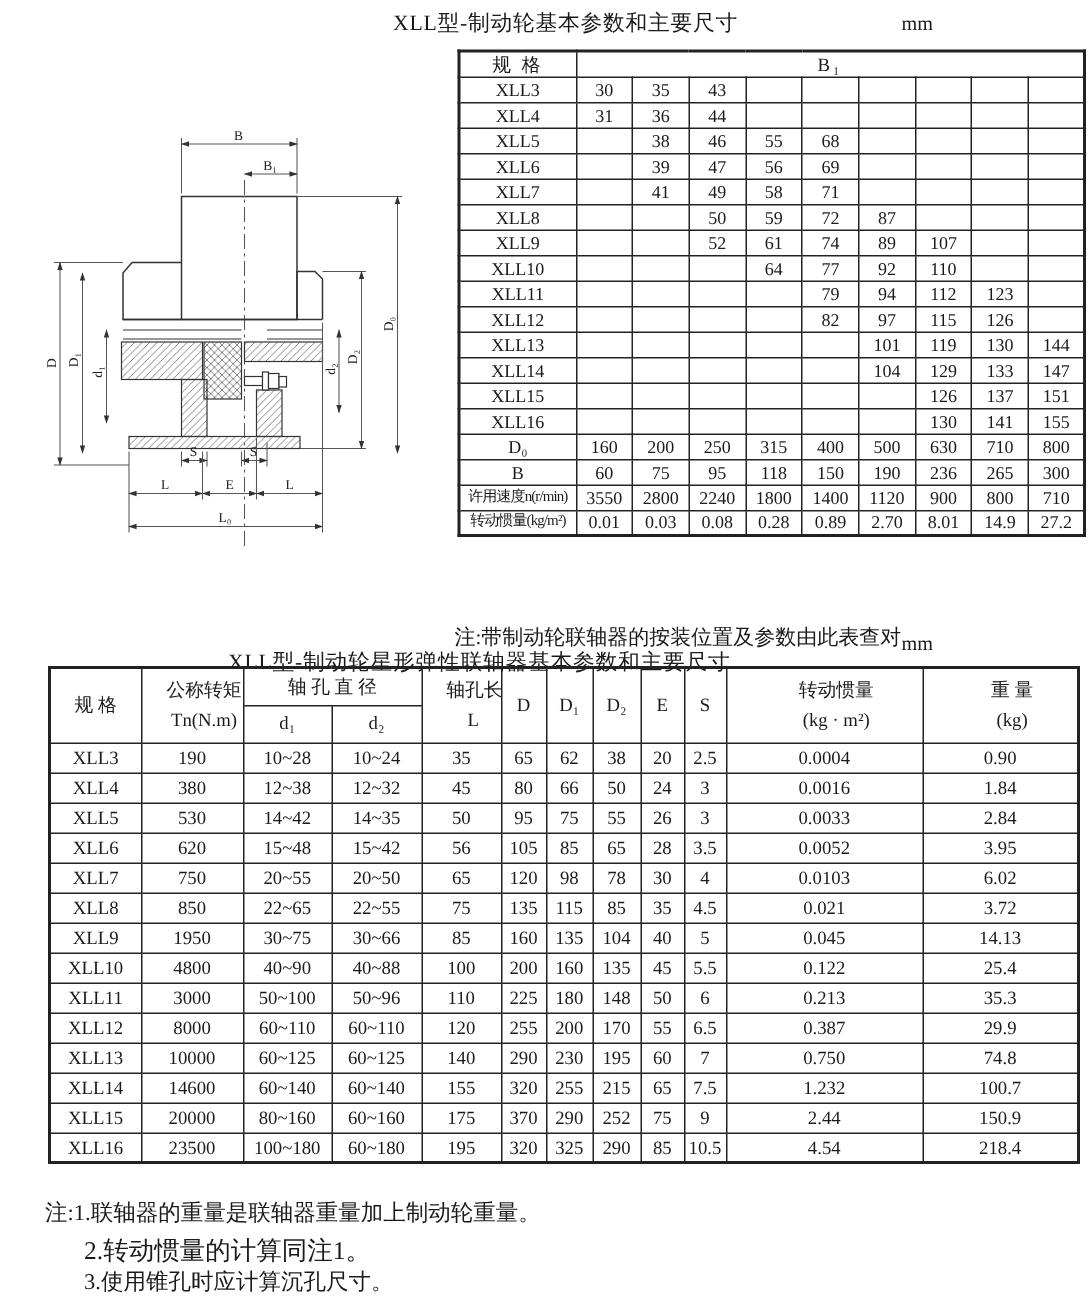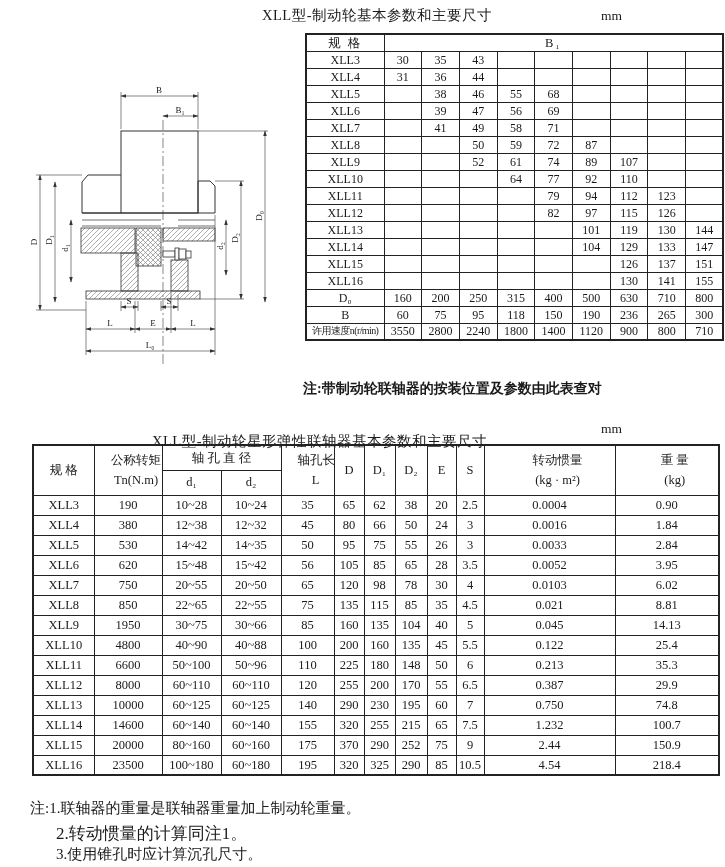--- a/index.html
+++ b/index.html
@@ -25,21 +25,21 @@
   
   table { border-collapse:collapse; table-layout:fixed; }
   .t1 { left:305px; top:33px; width:418px; border:2px solid #222; }
   .t1 th, .t1 td {
     border:1px solid #222; text-align:center; vertical-align:middle;
     font-weight:normal; font-size:12px; line-height:1; height:17px;
     padding:0; white-space:nowrap; overflow:hidden;
   }
   .t1 thead th { font-size:12.5px; letter-spacing:2px; }
   .t1 td.small-label { font-size:10px; letter-spacing:-.6px;margin-left:28px; }
-  .t1-note { left:303px; top:380px; font-size:14px; white-space:nowrap;font-weight:bold; }
+  .t1-note { left:303px; top:416px; font-size:14px; white-space:nowrap; }
 
   
   .t2 { left:32px; top:444px; width:686px; border:2px solid #222; }
   .t2 th, .t2 td {
     border:1px solid #222; text-align:center; vertical-align:middle;
     font-weight:normal; font-size:12.5px; line-height:1.15;
     padding:0; white-space:nowrap; overflow:hidden;
   }
   .t2 thead th { height:25px; font-size:12.5px; }
   .t2 thead th .hline { display:block; line-height:1.6;padding-left:16px; }
@@ -349,20 +349,32 @@
         <td class="small-label">许用速度n(r/min)</td>
         <td>3550</td>
         <td>2800</td>
         <td>2240</td>
         <td>1800</td>
         <td>1400</td>
         <td>1120</td>
         <td>900</td>
         <td>800</td>
         <td>710</td>
+      </tr>
+      <tr>
+        <td class="small-label">转动惯量(kg/m²)</td>
+        <td>0.01</td>
+        <td>0.03</td>
+        <td>0.08</td>
+        <td>0.28</td>
+        <td>0.89</td>
+        <td>2.70</td>
+        <td>8.01</td>
+        <td>14.9</td>
+        <td>27.2</td>
       </tr>
     </tbody>
 </table>
 
 <div class="abs t1-note">注:带制动轮联轴器的按装位置及参数由此表查对</div>
 
 <div class="abs t2-title">XLL型-制动轮星形弹性联轴器基本参数和主要尺寸</div>
 <div class="abs t2-unit">mm</div>
 
 <table class="abs t2">
@@ -487,21 +499,21 @@
         <td>850</td>
         <td>22~65</td>
         <td>22~55</td>
         <td>75</td>
         <td>135</td>
         <td>115</td>
         <td>85</td>
         <td>35</td>
         <td>4.5</td>
         <td>0.021</td>
-        <td>8.81</td>
+        <td>3.72</td>
       </tr>
       <tr>
         <td>XLL9</td>
         <td>1950</td>
         <td>30~75</td>
         <td>30~66</td>
         <td>85</td>
         <td>160</td>
         <td>135</td>
         <td>104</td>
@@ -519,21 +531,21 @@
         <td>200</td>
         <td>160</td>
         <td>135</td>
         <td>45</td>
         <td>5.5</td>
         <td>0.122</td>
         <td>25.4</td>
       </tr>
       <tr>
         <td>XLL11</td>
-        <td>6600</td>
+        <td>3000</td>
         <td>50~100</td>
         <td>50~96</td>
         <td>110</td>
         <td>225</td>
         <td>180</td>
         <td>148</td>
         <td>50</td>
         <td>6</td>
         <td>0.213</td>
         <td>35.3</td>

